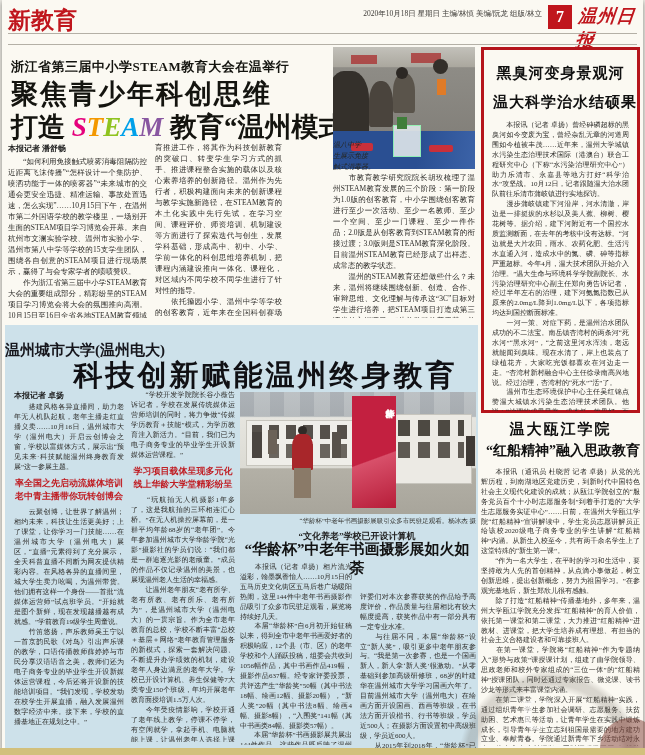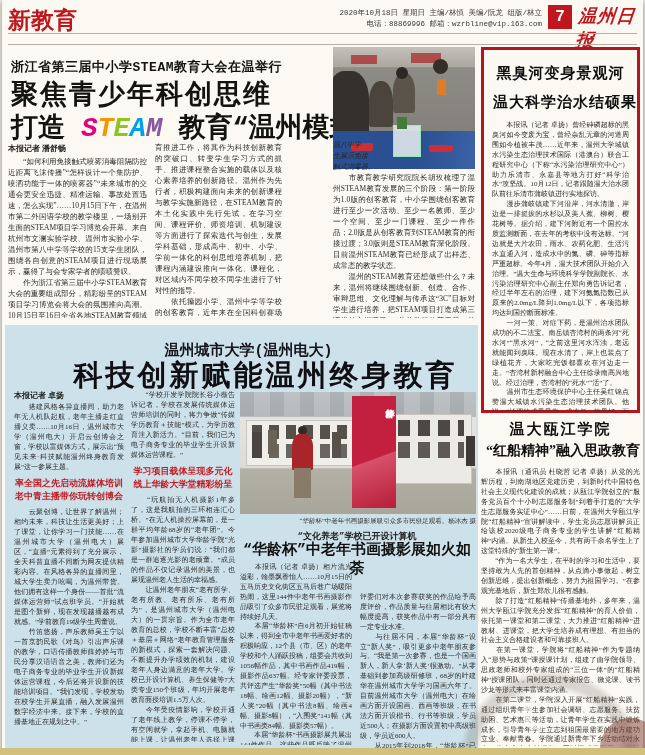--- a/index.html
+++ b/index.html
@@ -1,21 +1,21 @@
 <!DOCTYPE html>
 <html><head>
 <meta charset="utf-8">
 <style>
   html,body{margin:0;padding:0;}
   .stage{position:relative;width:645px;height:755px;background:#e9e7e0;overflow:hidden;
          font-family:"Liberation Serif",serif;}
   .paper{position:absolute;left:2px;top:0;width:641px;height:749px;background:#fbf9f2;
          box-shadow:0 2px 5px rgba(0,0,0,.4);}
   .abs{position:absolute;}
-  .hei{font-family:Liberation Mono, monospace;}
+  .hei{font-family:Liberation Serif, serif;}
   .col{position:absolute;font-size:7.5px;line-height:11px;text-align:justify;color:#2c2b28;
        white-space:pre-line;overflow:hidden;}
   .body-sm{font-size:7px;line-height:9.9px;}
   .rule{position:absolute;height:1px;background:#b4b0a6;}
   .photo{position:absolute;overflow:hidden;}
   .subhead{color:#c01d23;font-weight:bold;font-size:9px;line-height:13px;text-align:center;
            font-family:"Liberation Sans",sans-serif;margin:5px 0 4px 0;white-space:pre-line;}
   .caption{font-size:6.5px;color:#33322e;}
   .flowcol{position:absolute;overflow:hidden;}
   .flowcol .txt{font-size:7px;line-height:10px;text-align:justify;color:#2c2b28;white-space:pre-line;}
@@ -23,21 +23,20 @@
 </head>
 <body>
 
 <div class="stage">
   <div class="paper"></div>
 
   <div class="abs hei" style="left: 8px; top: 5px; font-size: 23px; font-weight: bold; color: rgb(192, 22, 29);">新教育</div>
 
   <div class="abs hei" style="left:320px;top:8px;width:222px;text-align:right;font-size:7.5px;line-height:11px;color:#3c3a36;">
     <div>2020年10月18日 星期日 主编/林慎 美编/阮龙 组版/林立</div>
-    <div>电话：88869996 邮箱：wzrbline@vip.163.com</div>
   </div>
 
   <div class="abs hei" style="left: 548px; top: 5px; width: 24px; height: 24px; color: rgb(255, 255, 255); font-size: 16px; font-weight: bold; text-align: center; line-height: 24px; background-color: rgb(192, 22, 29);">7</div>
 
   <div class="abs" style="left: 577px; top: 4px; font-size: 18px; font-weight: bold; font-style: italic; transform: skewX(-6deg); letter-spacing: 1px; color: rgb(192, 22, 29);">温州日报</div>
 
   <div class="rule" style="left:8px;top:33px;width:629px;"></div>
   <div class="rule" style="left:8px;top:44px;width:629px;"></div>
 
   <div class="abs hei" style="left:11px;top:58px;font-size:13px;font-weight:bold;color:#14140f;letter-spacing:.5px;">浙江省第三届中小学STEAM教育大会在温举行</div>
@@ -72,21 +71,21 @@
   </div>
   <div class="abs" style="left:286px;top:140px;width:45px;font-size:7px;line-height:11px;font-style:italic;color:#262622;white-space:pre-line;margin-left:47px;">温八中学
 生展示免接
 触式消毒器。</div>
 
   <div class="col" style="left:333px;top:172px;width:142px;height:146px;">　　市教育教学研究院院长胡玫梳理了温州STEAM教育发展的三个阶段：第一阶段为1.0版的创客教育，中小学围绕创客教育进行至少一次活动、至少一名教师、至少一个空间、至少一门课程、至少一件作品；2.0版是从创客教育到STEAM教育的衔接过渡；3.0版则是STEAM教育深化阶段。目前温州STEAM教育已经形成了出样态、成常态的教学状态。
 　　温州的STEAM教育还想做些什么？未来，温州将继续围绕创新、创造、合作、审辩思维、文化理解与传承这“3C”目标对学生进行培养，把STEAM项目打造成第三课堂的主打项目。“从单学科的基于某一单元或某一课的知识点，到多学科的基于某一主题的嵌入式项目设计，更到跨学科基于大概念的多学科统整。”胡玫说。</div>
 
   <div class="abs" style="left: 5px; top: 325px; width: 473px; height: 423px; background-color: rgb(205, 225, 234);"></div>
 
-  <div class="abs hei" style="left:5px;top:341px;width:487px;text-align:center;font-size:15px;font-weight:bold;color:#16161c;">温州城市大学(温州电大)</div>
+  <div class="abs hei" style="left:5px;top:341px;width:487px;text-align:left;font-size:15px;font-weight:bold;color:#16161c;">温州城市大学(温州电大)</div>
   <div class="abs" style="left:5px;top:356px;width:521px;text-align:center;font-size:29px;font-weight:900;color:#101014;letter-spacing:3px;">科技创新赋能温州终身教育</div>
 
   <div class="abs" style="left:14px;top:390px;font-size:8px;font-weight:bold;color:#1d1d1d;">本报记者 卓扬</div>
 
   <div class="flowcol" style="left:14px;top:402px;width:110px;height:340px;">
     <div class="txt">　　搭建风格各异直播间，助力老年无人机队起航，老年主播走红直播义卖……10月16日，温州城市大学（温州电大）开启云创博会之窗，学校以富媒体方式，展示出“预见未来·科技赋能温州终身教育发展”这一参展主题。</div>
     <div class="subhead">率全国之先启动流媒体培训
 老中青主播带你玩转创博会</div>
     <div class="txt">　　云聚创博，让世界了解温州；相约未来，科技让生活更美好；上了课堂，让你学习一门技能……在温州城市大学（温州电大）展区，“直播”元素得到了充分展示，全天科普直播不间断为网友提供精彩内容。在风格各异的直播间里，城大学生卖力吆喝，为温州带货。他们拥有这样一个身份——首批“流媒体运营师”试点班学员。“开始就是图个新鲜，现在发现越播越有成就感。”学前教育19级学生周童说。
 　　竹笛悠扬，声乐教师吴王宁以一首京韵民歌《对鸟》引出声乐课的教学，口语传播教师薛婷婷与市民分享汉语语音之美，教师们还为电子商务专业的毕业学生开设新媒体运营课程，今后还将开设新的技能培训项目。“我们发现，学校发动在校学生开展直播，融入发展温州数字经济中来。接下来，学校的直播基地正在规划之中。”</div>

